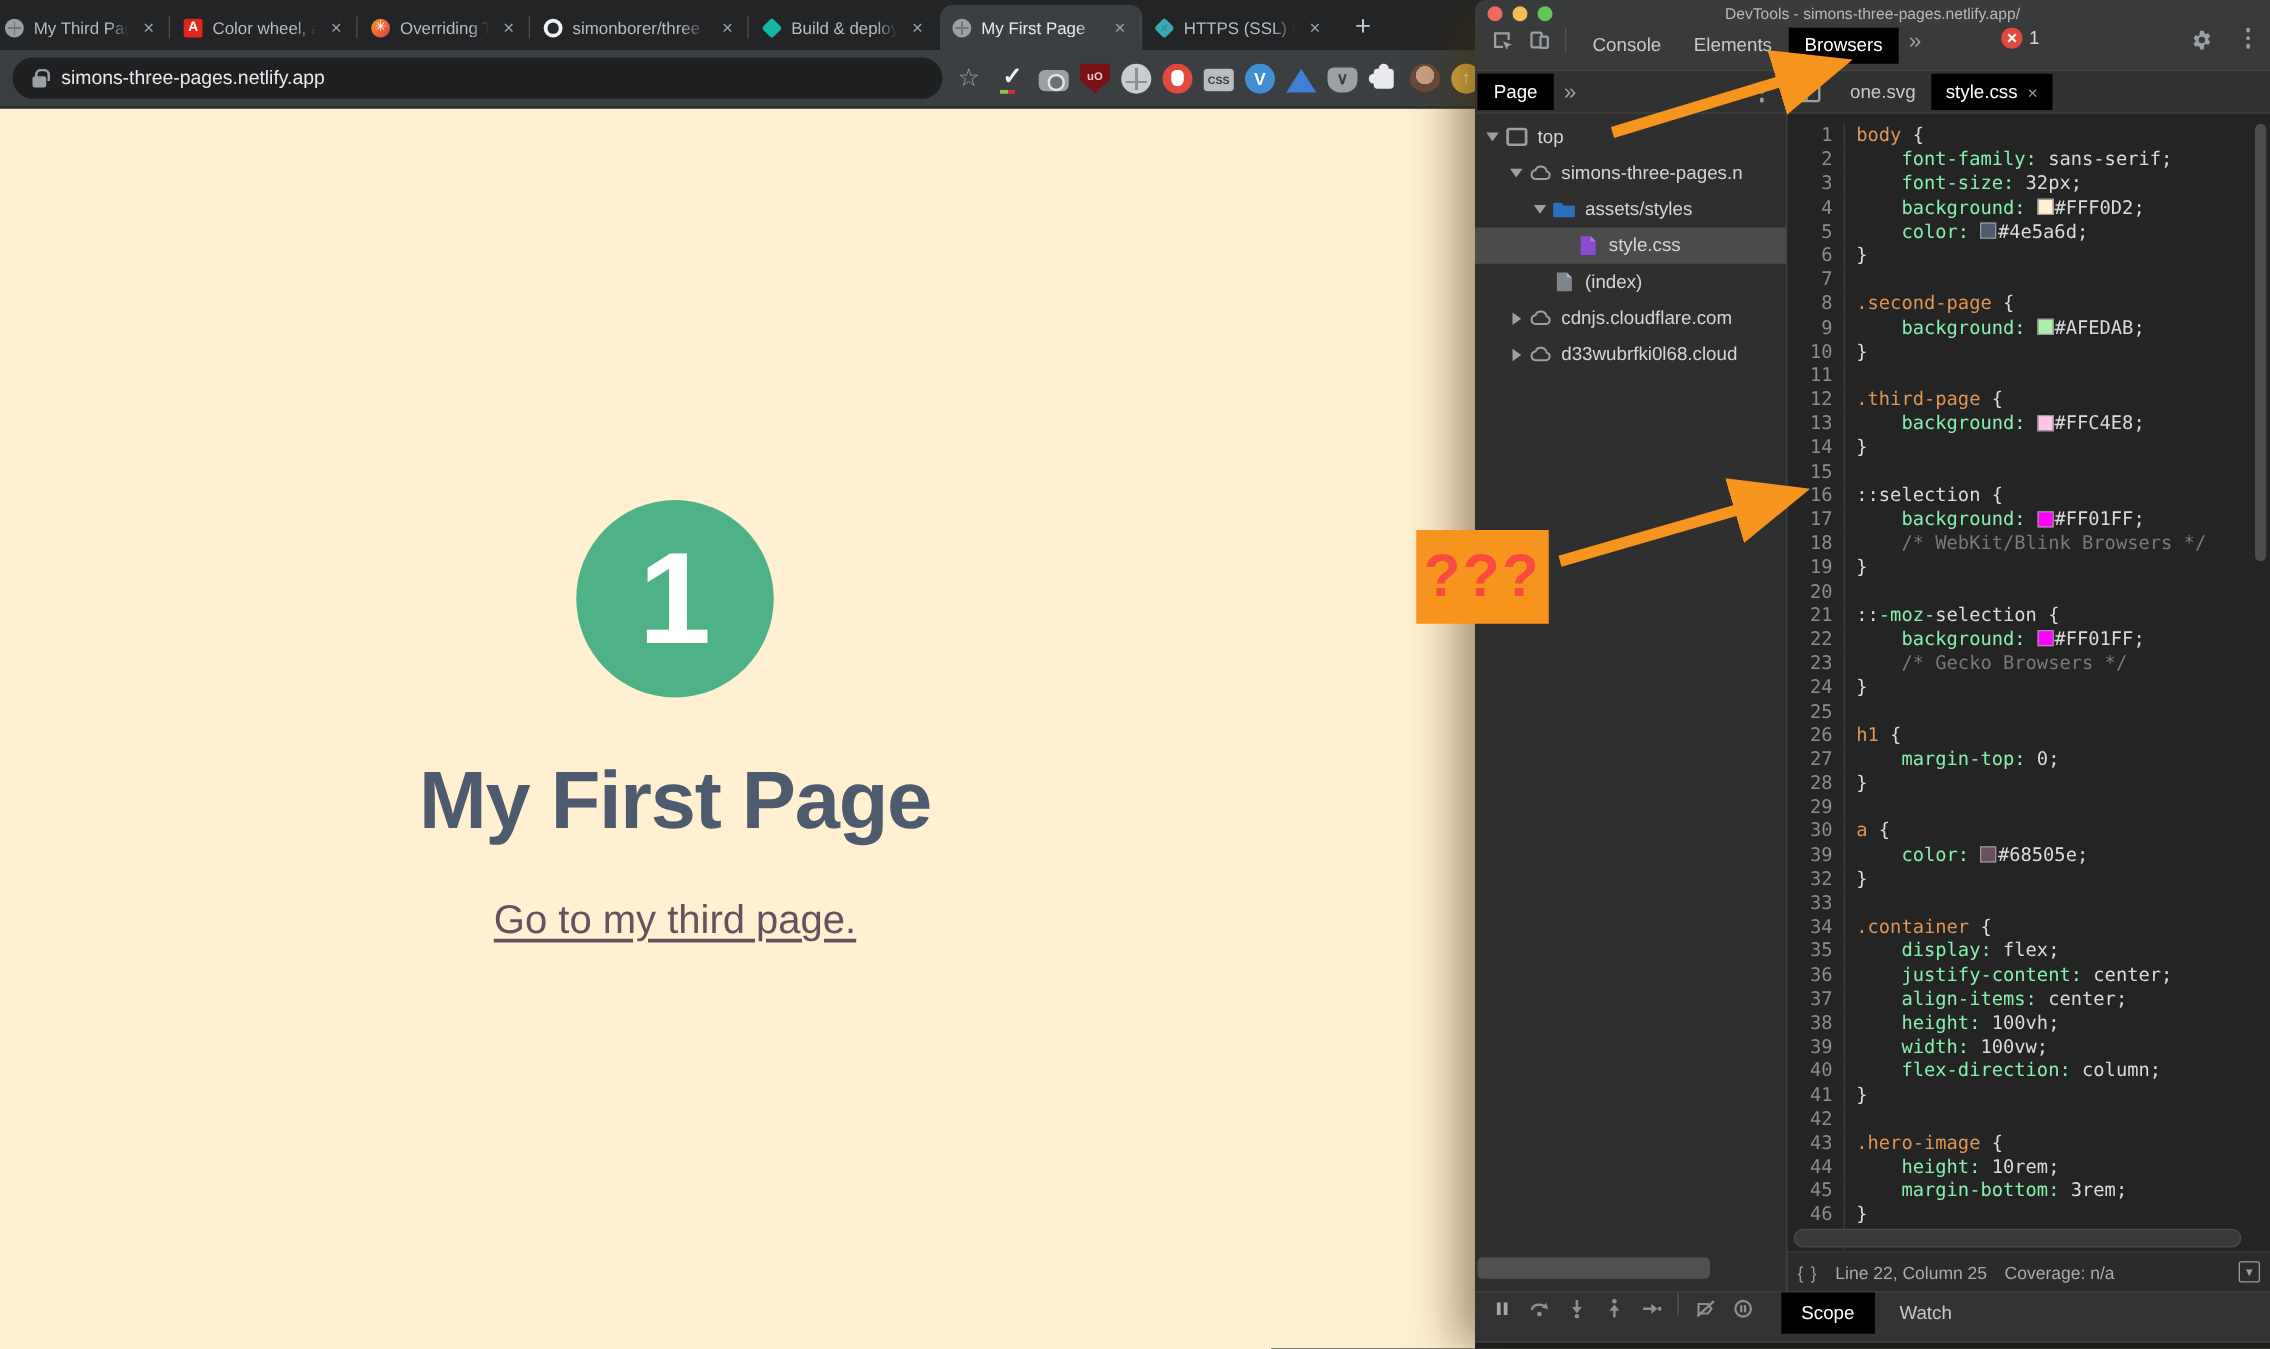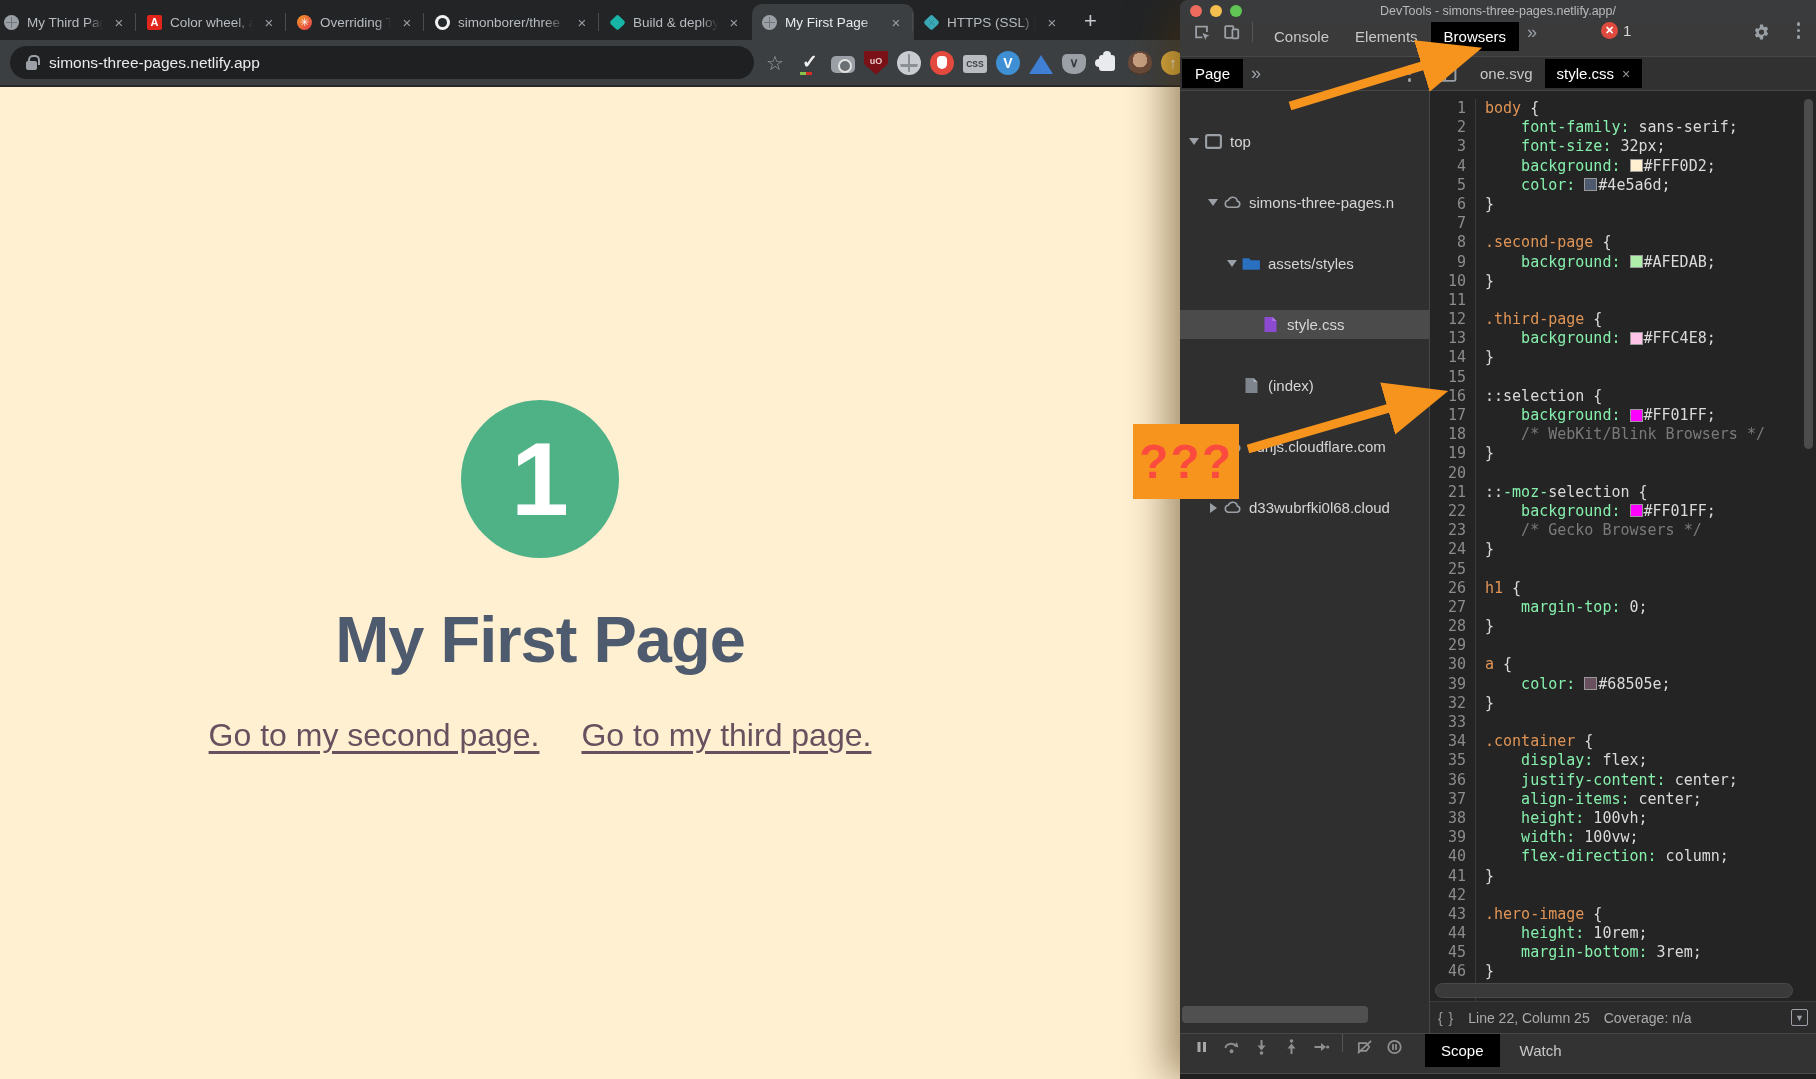--- a/index.html
+++ b/index.html
@@ -109,21 +109,21 @@
 
   .dt-subheader{height:34px;display:flex;background:#313131;border-bottom:1px solid #474747;}
   .sub-left{width:250px;display:flex;align-items:center;border-right:1px solid #474747;padding:0 2px;}
   .sub-right{flex:1;display:flex;align-items:center;padding:0 6px;gap:2px;}
   .etab{padding:6px 12px;color:#c8c8c8;display:flex;align-items:center;gap:8px;}
   .etab.active{background:#000;color:#fff;}
   .etab .eclose{color:#9a9a9a;font-size:14px;}
 
   .dt-main{display:flex;height:910px;}
   .dt-tree{width:250px;background:#2f2f2f;border-right:1px solid #474747;padding-top:4px;overflow:hidden;}
-  .trow{height:29px;display:flex;align-items:center;white-space:nowrap;color:#d5d5d5;font-size:15px;margin-top:32px;}
+  .trow{height:29px;display:flex;align-items:center;white-space:nowrap;color:#d5d5d5;font-size:15px;}
   .trow.selected{background:#4b4b4b;}
   .texp{width:16px;flex:none;display:flex;align-items:center;justify-content:center;}
   .texp .open{width:0;height:0;border-left:5px solid transparent;border-right:5px solid transparent;border-top:7px solid #9aa0a6;}
   .texp .closed{width:0;height:0;border-top:5px solid transparent;border-bottom:5px solid transparent;border-left:7px solid #9aa0a6;}
   .ticon{width:22px;flex:none;display:flex;align-items:center;justify-content:center;margin-right:6px;}
   .ticon svg{width:19px;height:17px;}
 
   .dt-editor{flex:1;background:#242424;position:relative;overflow:hidden;
       font-family:"DejaVu Sans Mono",monospace;font-size:15px;}
   .code-scroll{position:absolute;inset:0;padding-top:8px;}
@@ -226,21 +226,20 @@
         <span class="ext update-icon"></span>
       </div>
   </div>
 
   <div class="page" style="background: rgb(255, 240, 210);">
     <div class="hero-circle" style="background: rgb(79, 178, 134);">
       <span>1</span>
     </div>
     <div class="page-title" style="color: rgb(78, 90, 109);">My First Page</div>
     <div class="page-links" id="pagelinks">
-        <a href="#" style="color: rgb(104, 80, 94);">Go to my second page.</a>
         <a href="#" style="color: rgb(104, 80, 94);">Go to my third page.</a>
       </div>
   </div>
 
   <div class="devtools">
     <div class="dt-titlebar">
       <div class="lights">
         <span class="light red"></span>
         <span class="light yellow"></span>
         <span class="light green"></span>

